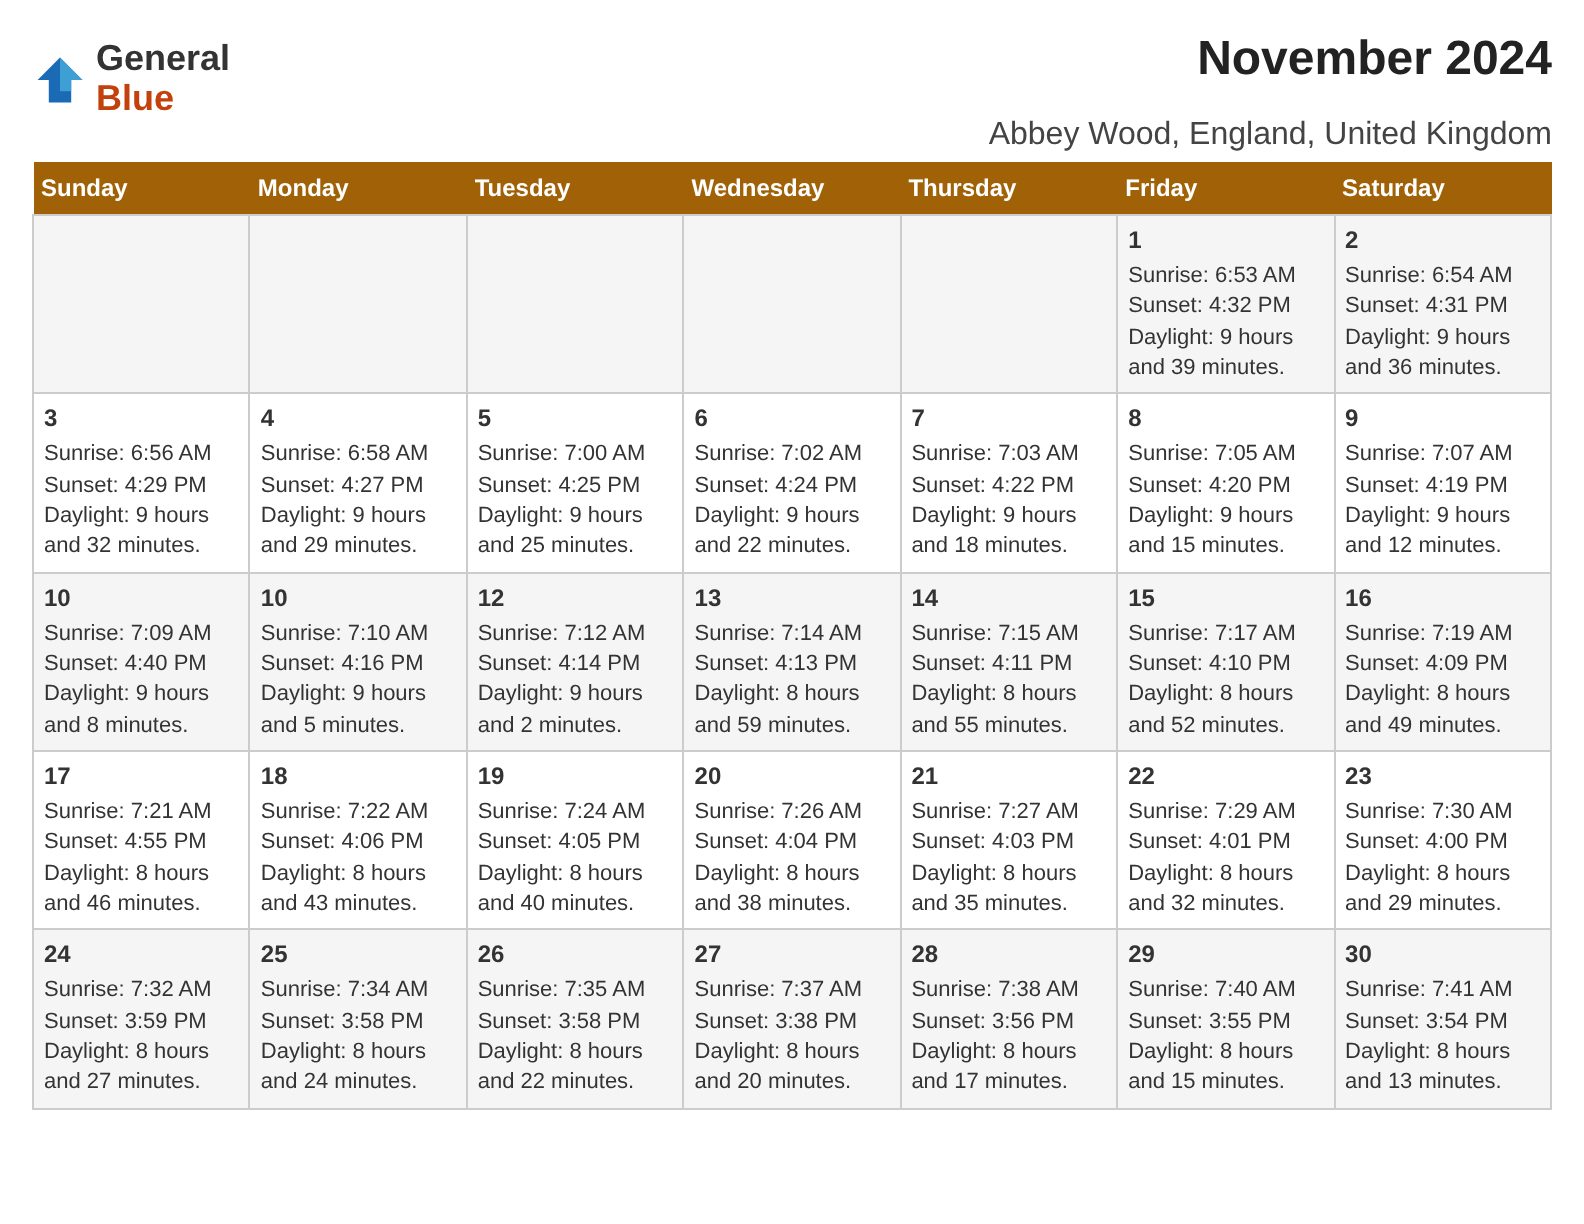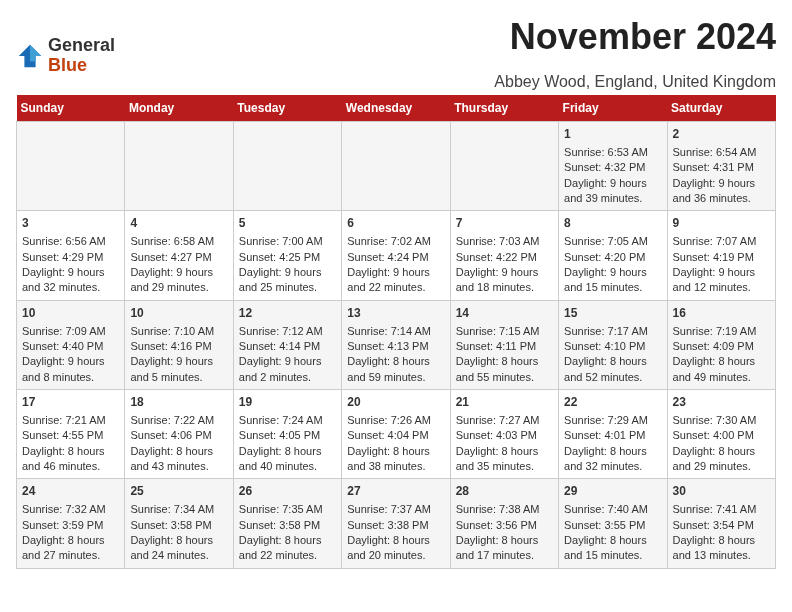--- a/index.html
+++ b/index.html
@@ -12,56 +12,56 @@
     }
     .header-area {
       display: flex;
       justify-content: space-between;
       align-items: flex-start;
       margin-bottom: 4px;
     }
     .logo {
       display: flex;
       align-items: center;
-      margin-top: 20px;
+      margin-top: 4px;
     }
     .logo-text {
       display: flex;
       flex-direction: column;
       font-size: 18px;
       font-weight: bold;
       line-height: 1.1;
     }
     .logo-general { color: #333; }
     .logo-blue { color: #c2410c; }
     .logo-icon {
       width: 28px;
       height: 28px;
       margin-right: 4px;
     }
     .title-area {
       text-align: right;
     }
     .month-title {
-      font-size: 36px;
+      font-size: 24px;
       font-weight: bold;
       color: #222;
     }
     .location {
       font-size: 16px;
       color: #444;
       margin-top: 15px;
     }
     table {
       width: 100%;
       border-collapse: collapse;
       font-size: 11px;
     }
     thead tr th {
-      background-color: #b91c1c;
+      background-color: #a16207;
       color: #fff;
       padding: 6px 4px;
       text-align: left;
       font-size: 12px;
       font-weight: bold;
     }
     tbody tr td {
       border: 1px solid #ccc;
       vertical-align: top;
       padding: 4px 5px;

